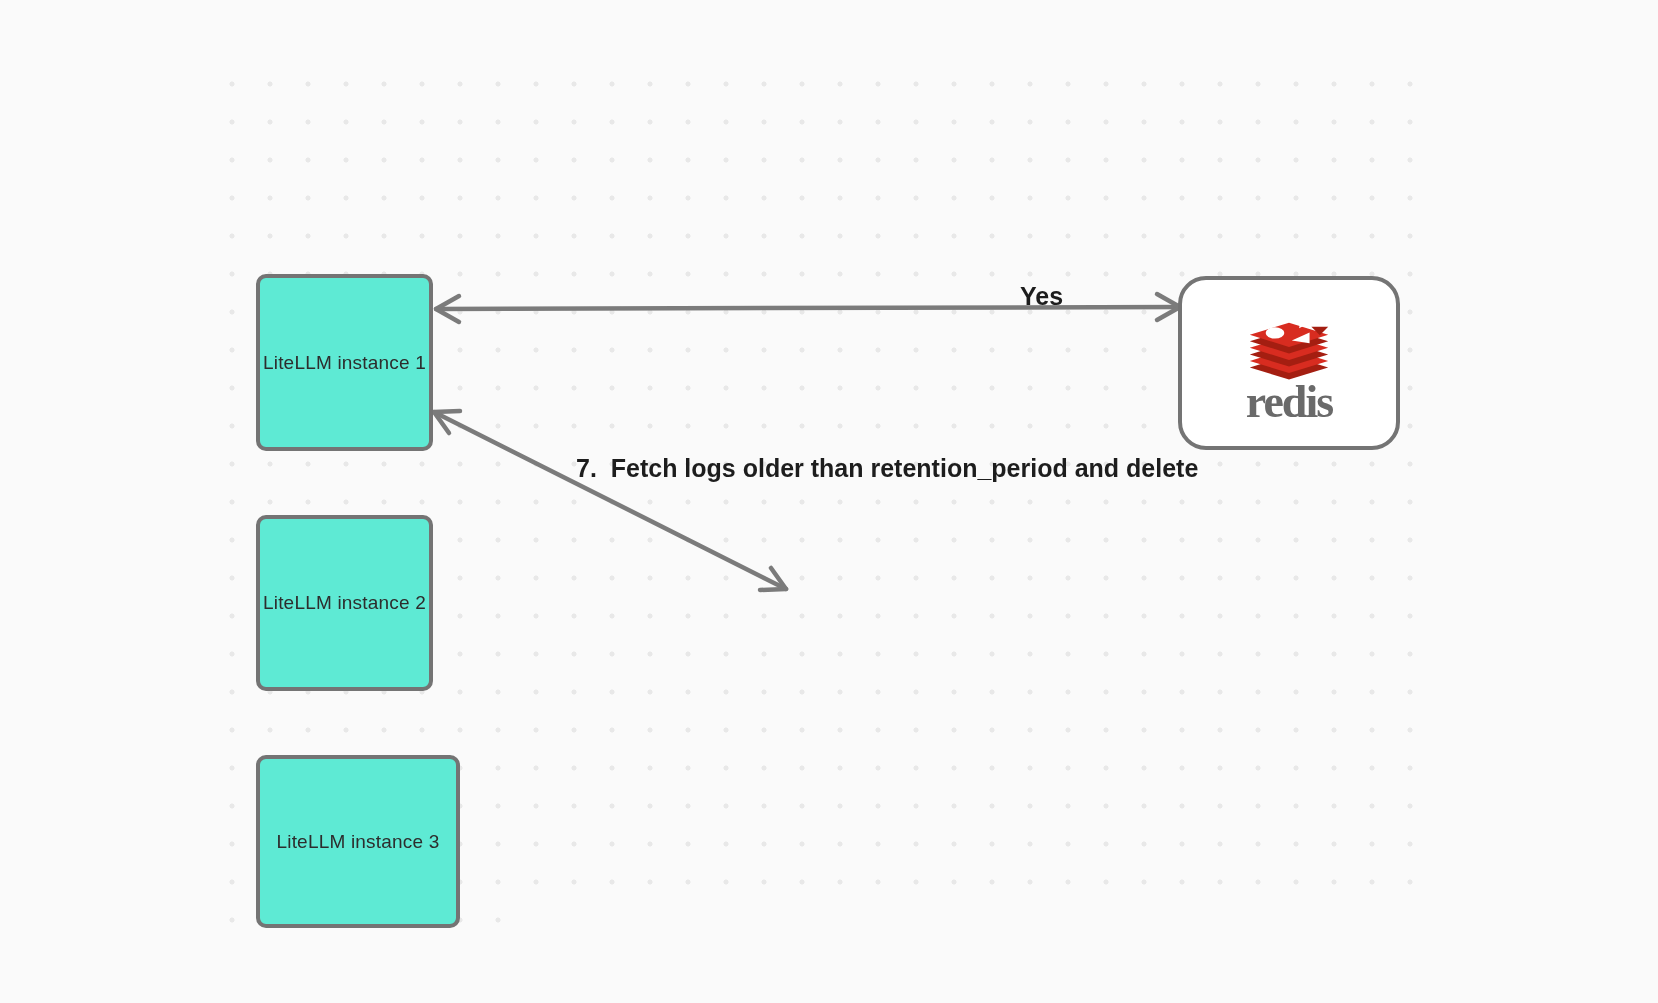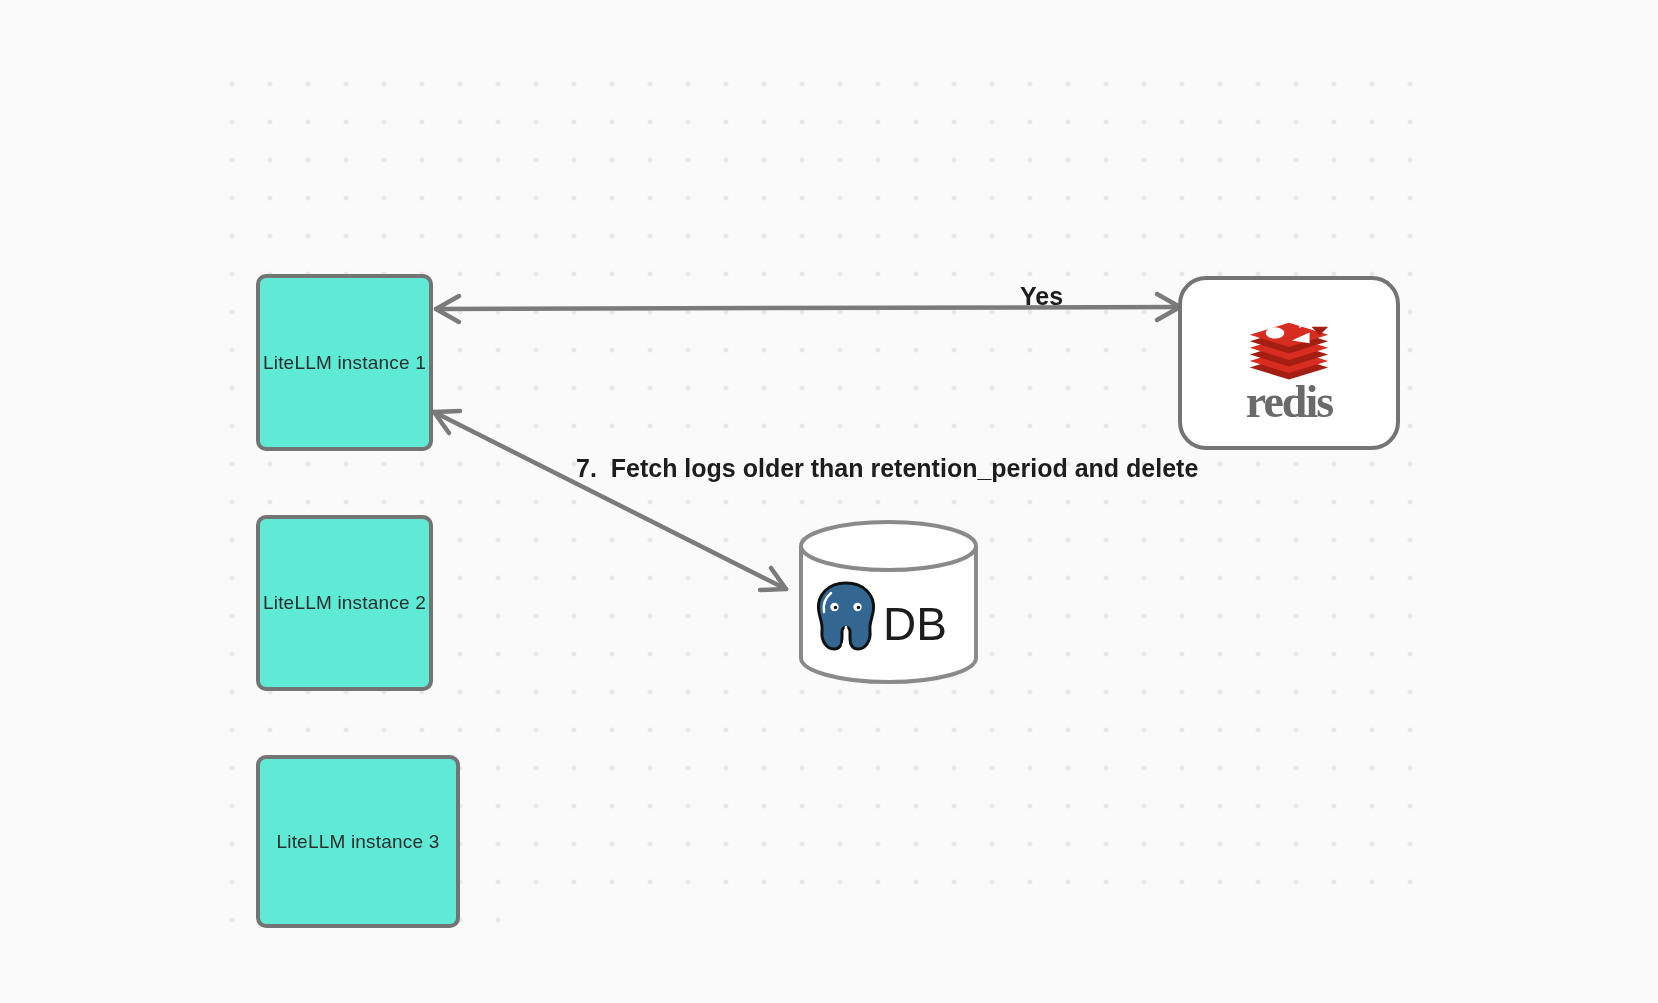--- a/index.html
+++ b/index.html
@@ -121,33 +121,17 @@
       <path class="redis-bright" d="M3,24 L45,11 L87,24 L45,37 Z"></path>
 
       <ellipse cx="30" cy="22" rx="10" ry="6" fill="#ffffff"></ellipse>
       <path d="M61,1 l2.6,5.2 5.8,0.85 -4.2,4.1 1,5.8 -5.2,-2.75 -5.2,2.75 1,-5.8 -4.2,-4.1 5.8,-0.85 Z" fill="#ffffff"></path>
       <path d="M48,30 L67,21.5 L67,33 Z" fill="#ffffff"></path>
       <path class="redis-dark" d="M69,15.5 L87,15.5 L78,24.5 Z"></path>
     </svg>
     <span class="redis-wordmark">redis</span>
   </div>
 
-  <div class="cylinder">
-    <svg class="cyl-svg" width="183" height="172" viewBox="0 0 183 172">
-      <path class="cyl-stroke" d="M4,29 L4,141 C4,154.2 43.2,165 91.5,165 C139.8,165 179,154.2 179,141 L179,29"></path>
-      <ellipse class="cyl-stroke" cx="91.5" cy="29" rx="87.5" ry="24"></ellipse>
-    </svg>
-    <svg class="pg-logo" width="72" height="74" viewBox="0 0 70 74">
-      <path class="pg-body" d="M35,4 C17,4 6.5,16 7.5,30 C8.2,39 12,43.5 11,52 C10,62 15.5,70 23,70 C28,70 31,66 31,60 L31,53 C31,50 32.8,48 35,48 C37.2,48 39,50 39,53 L39,60 C39,66 42,70 47,70 C54.5,70 60,62 59,52 C58,43.5 61.8,39 62.5,30 C63.5,16 53,4 35,4 Z"></path>
-      <path d="M20,14 C14,19 12,26 13,33" stroke="#ffffff" stroke-width="2.5" fill="none" stroke-linecap="round"></path>
-      <circle cx="23.5" cy="28" r="4.2" fill="#ffffff"></circle>
-      <circle cx="24.5" cy="28.5" r="1.7" fill="#111111"></circle>
-      <circle cx="46.5" cy="28" r="4.2" fill="#ffffff"></circle>
-      <circle cx="47.5" cy="28.5" r="1.7" fill="#111111"></circle>
-      <path d="M35,48 C35,55 35,61 32,66" stroke="#ffffff" stroke-width="2.5" fill="none" stroke-linecap="round"></path>
-    </svg>
-    <span class="db-label">DB</span>
-  </div>
 
   <div class="edge-label" id="edge1-answer">Yes</div>
   <div class="edge-label" id="edge2-label">7.  Fetch logs older than retention_period and delete</div>
 
 </div>
 
 </body></html>

